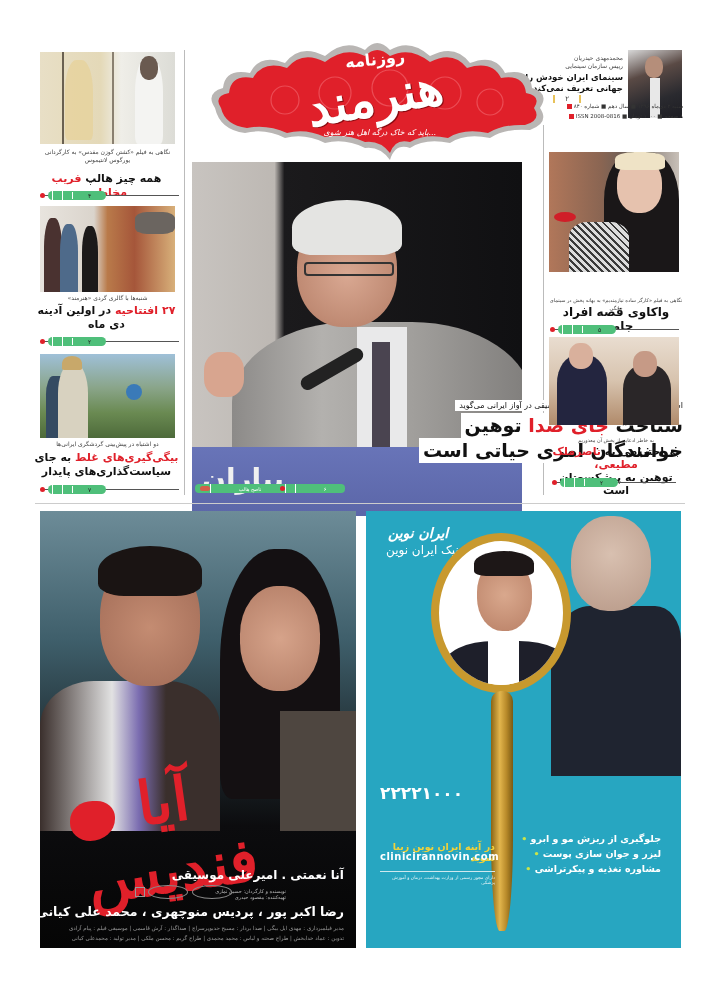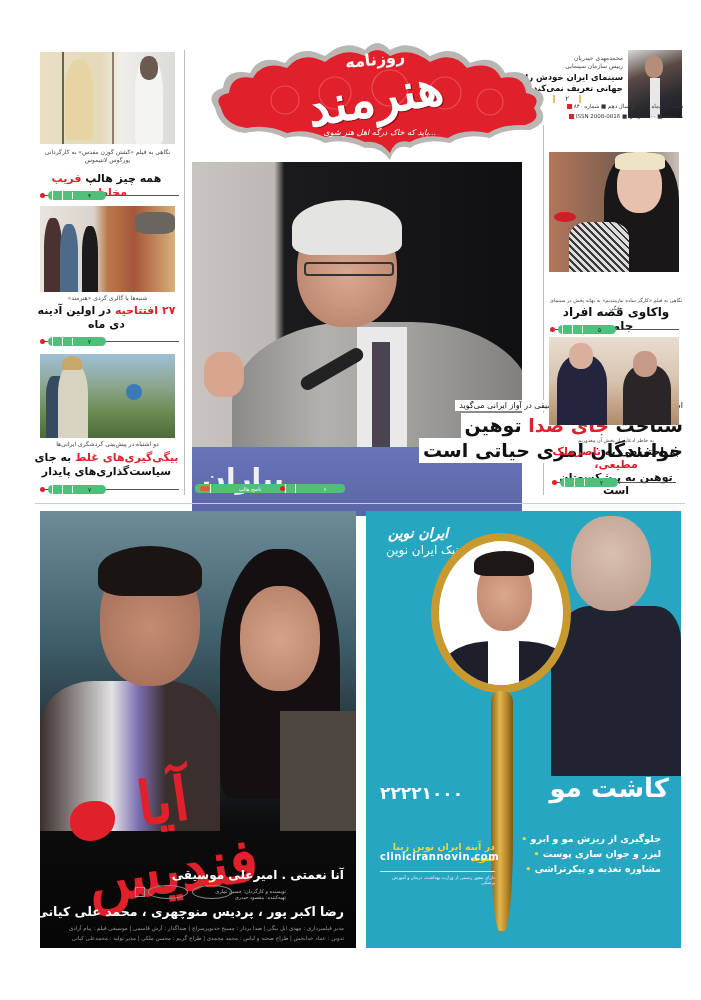--- a/index.html
+++ b/index.html
@@ -303,21 +303,20 @@
   <div class="clinic-logo-sub">کلینیک ایران نوین</div>
   <div class="bald-man-body"></div>
   <div class="bald-man-head"></div>
   <div class="mirror-frame">
     <div class="mirror-body"></div>
     <div class="mirror-face"></div>
     <div class="mirror-hair"></div>
   </div>
   <div class="mirror-handle"></div>
   <div class="clinic-phone">۲۲۲۲۱۰۰۰</div>
-  <div class="clinic-title">کاشت مو</div>
   <div class="clinic-slogan">در آینه ایران نوین زیبا شوید</div>
   <div class="clinic-url">clinicirannovin.com</div>
   <div class="clinic-rule"></div>
   <div class="clinic-license">دارای مجوز رسمی از وزارت بهداشت، درمان و آموزش پزشکی</div>
   <ul class="clinic-services">
     <li>جلوگیری از ریزش مو و ابرو</li>
     <li>لیزر و جوان سازی پوست</li>
     <li>مشاوره تغذیه و پیکرتراشی</li>
   </ul>
 </div>

